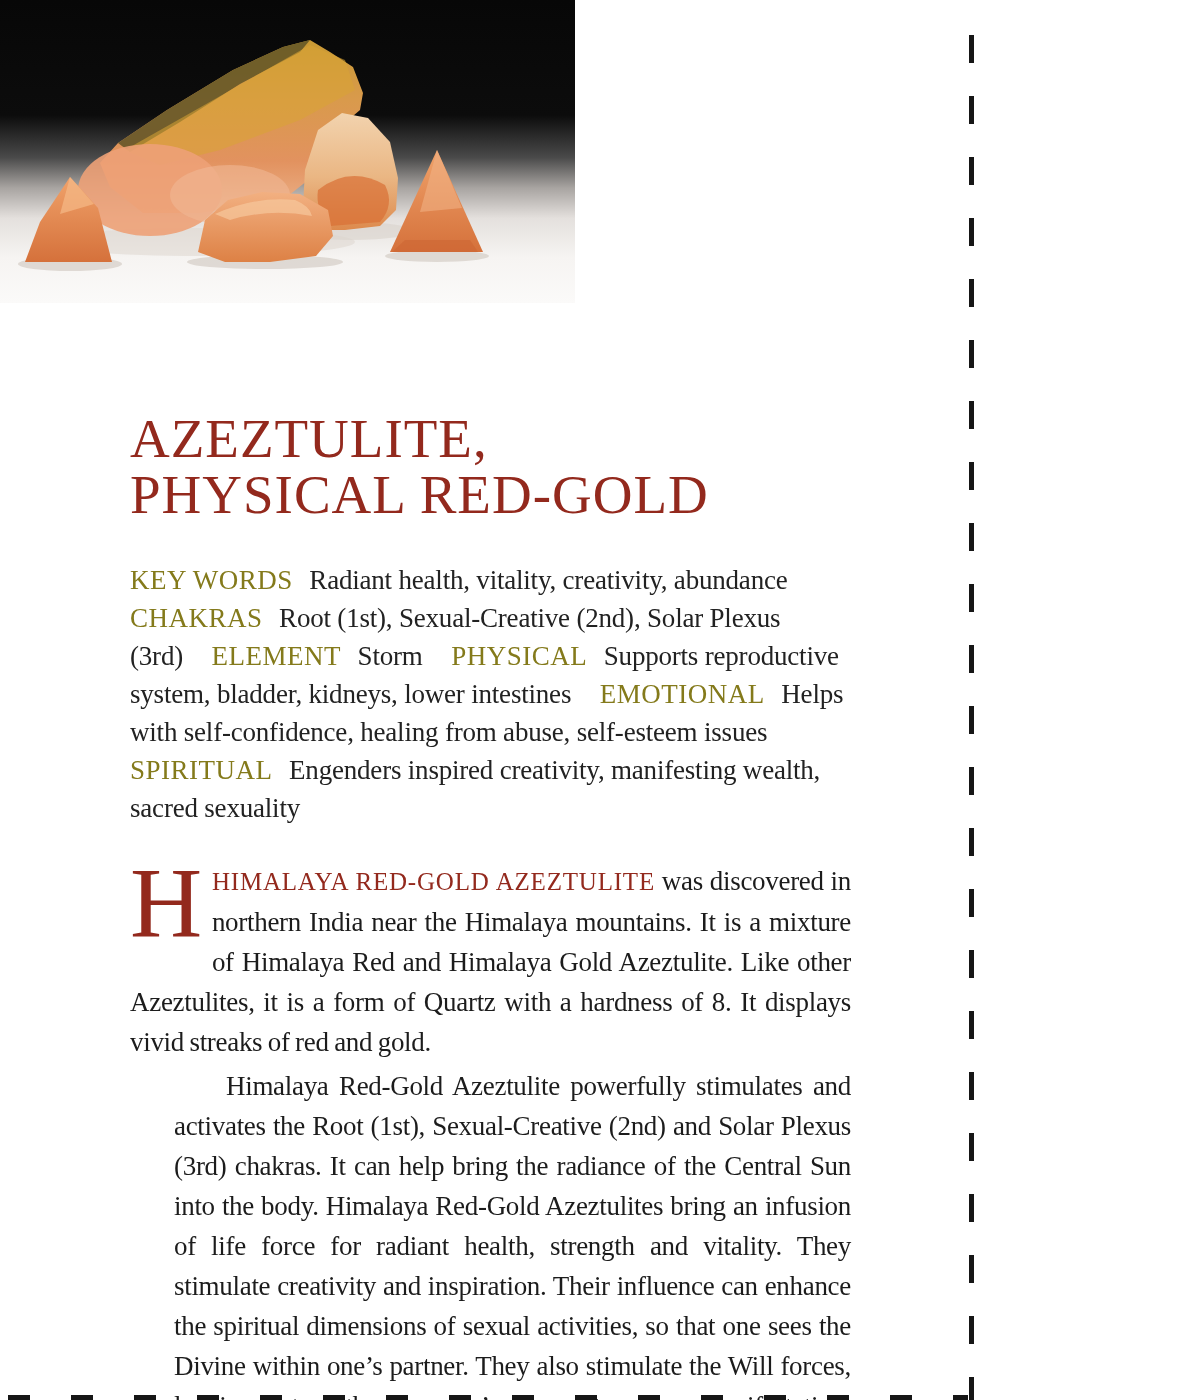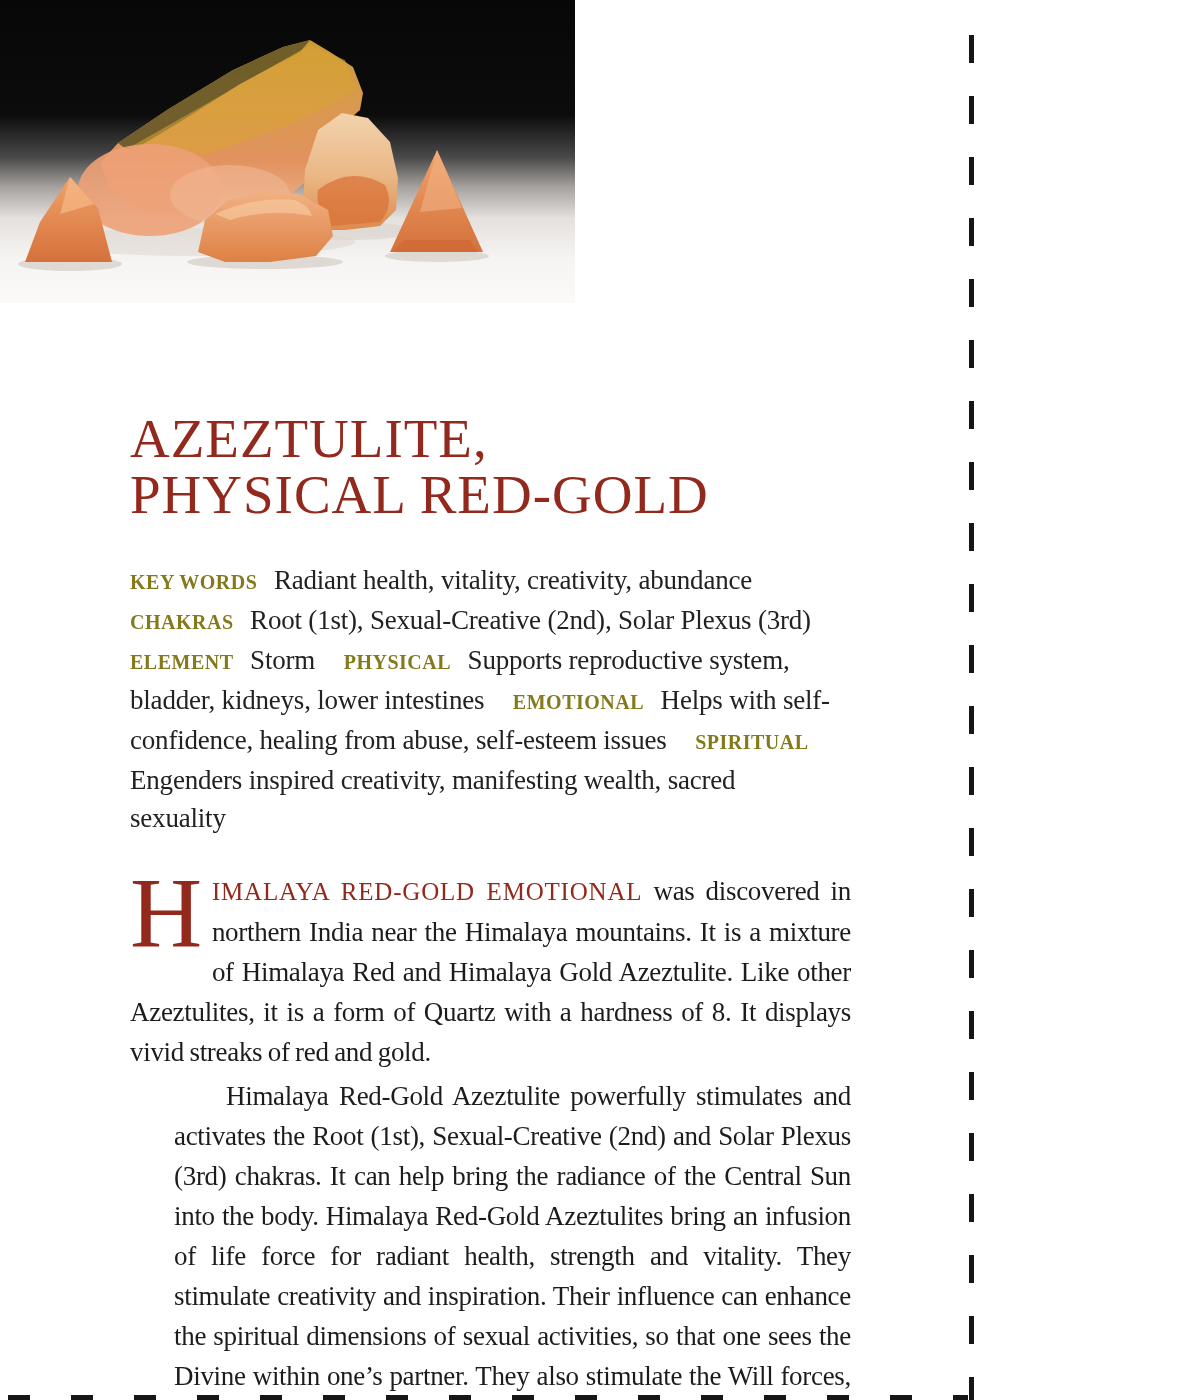--- a/index.html
+++ b/index.html
@@ -37,22 +37,22 @@
   }
   h1.title span{display:block;}
   .attributes{
     margin:38px 0 0 0;
     font-size:27px;
     line-height:38px;
     text-align:left;
     letter-spacing:-0.2px;
   }
   .kw-label{
-    font-weight:bold;
-    font-size:20px;
+    font-weight:normal;
+    font-size:27px;
     letter-spacing:0.5px;
     color:var(--label-olive,#847a1b);
     padding-right:10px;
   }
   .kw-value{ padding-right:22px; color:#222; }
   .para{
     margin:34px 0 0 0;
     font-size:27px;
     line-height:40px;
     text-align:justify;
@@ -161,21 +161,21 @@
     <div class="photo-spacer"></div>
 
     <h1 class="title">
       <span>AZEZTULITE,</span>
       <span>PHYSICAL RED-GOLD</span>
     </h1>
 
     <p class="attributes"><span class="kw-label">KEY WORDS</span> <span class="kw-value">Radiant health, vitality, creativity, abundance</span> <span class="kw-label">CHAKRAS</span> <span class="kw-value">Root (1st), Sexual-Creative (2nd), Solar Plexus (3rd)</span> <span class="kw-label">ELEMENT</span> <span class="kw-value">Storm</span> <span class="kw-label">PHYSICAL</span> <span class="kw-value">Supports reproductive system, bladder, kidneys, lower intestines</span> <span class="kw-label">EMOTIONAL</span> <span class="kw-value">Helps with self-confidence, healing from abuse, self-esteem issues</span> <span class="kw-label">SPIRITUAL</span> <span class="kw-value">Engenders inspired creativity, manifesting wealth, sacred sexuality</span> </p>
 
     <p class="para first">
-      <span class="dropcap">H</span><span class="lead-caps">IMALAYA RED-GOLD EMOTIONAL</span><span> was discovered in northern India near the Himalaya mountains. It is a mixture of Himalaya Red and Himalaya Gold Azeztulite. Like other Azeztulites, it is a form of Quartz with a hardness of 8. It displays vivid streaks of red and gold.</span>
+      <span class="dropcap">H</span><span class="lead-caps">HIMALAYA RED-GOLD AZEZTULITE</span><span> was discovered in northern India near the Himalaya mountains. It is a mixture of Himalaya Red and Himalaya Gold Azeztulite. Like other Azeztulites, it is a form of Quartz with a hardness of 8. It displays vivid streaks of red and gold.</span>
     </p>
 
     <p class="para second">
       <span>Himalaya Red-Gold Azeztulite powerfully stimulates and activates the Root (1st), Sexual-Creative (2nd) and Solar Plexus (3rd) chakras. It can help bring the radiance of the Central Sun into the body. Himalaya Red-Gold Azeztulites bring an infusion of life force for radiant health, strength and vitality. They stimulate creativity and inspiration. Their influence can enhance the spiritual dimensions of sexual activities, so that one sees the Divine within one’s partner. They also stimulate the Will forces, lending strength to one’s capacity for manifestation. Additionally, these are stones of Wealth, because their enhancement of life force, courage, creativity, will and manifestation combines into the ideal pattern for generating abundance. In spiritual self-healing, Red-Gold Azeztulite supports the reproductive system, the bladder, kidneys and/or lower intestines, and one’s capacity to resist disease. Emotionally, they offer spiritual aid to those working with past issues of abuse, lack of self-confidence or self-esteem. They combine synergistically with Moldavite, Libyan Gold Tektite, Golden Labradorite, Carnelian and Tibetan Tektite.</span>
     </p>
 
   </div>
 
   <div class="edge-marks-right"></div>
   <div class="edge-marks-bottom"></div>

